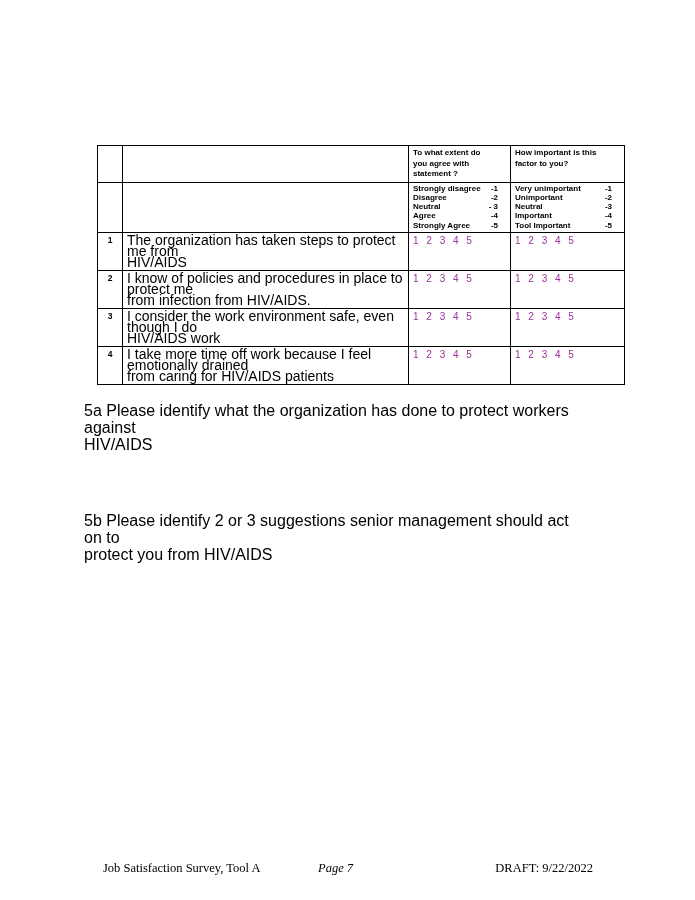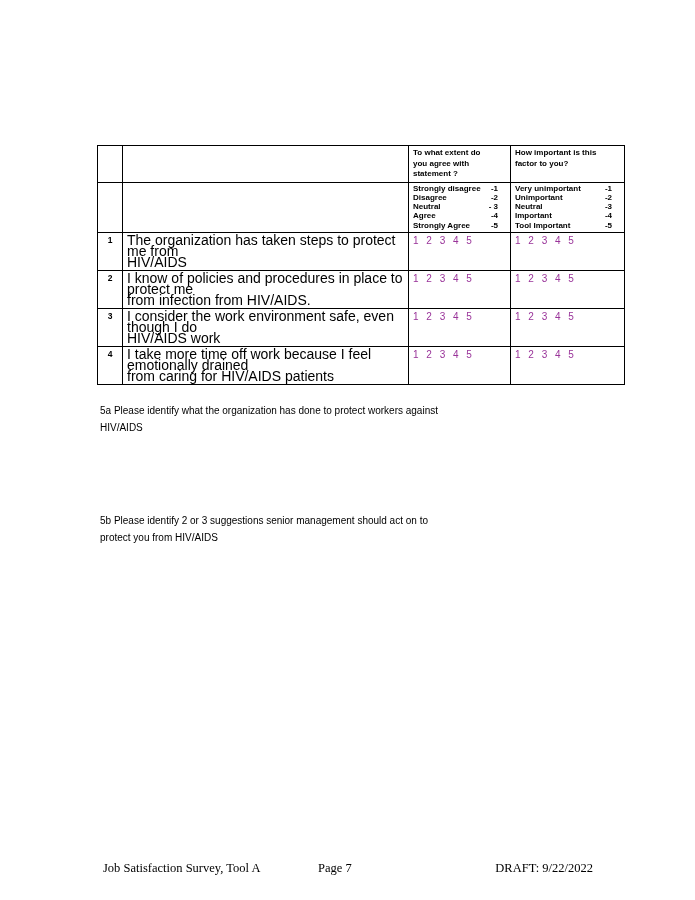--- a/index.html
+++ b/index.html
@@ -68,38 +68,38 @@
   }
   td.rating {
     vertical-align: middle;
     color: var(--rating-color, #993399);
     font-size: 10px;
     letter-spacing: 2.5px;
     padding-left: 7px;
   }
   .question {
     position: absolute;
-    left: 100px;
+    left: 84px;
     width: 495px;
-    font-size: 10px;
+    font-size: 16px;
     line-height: 17px;
     white-space: pre-line;
   }
   .q0 { top: 402px; }
   .q1 { top: 512px; }
   .q2 { top: 652px; }
   .footer-item {
     position: absolute;
     top: 861px;
     font-family: "Liberation Serif", serif;
     font-size: 12.5px;
     white-space: nowrap;
   }
   .f-left   { left: 103px; }
-  .f-center { left: 318px; }
+  .f-center { left: 318px; font-style: italic; }
   .f-right  { right: 102px; }
 </style>
 </head>
 <body>
 
 <div class="page">
 
 
   <table class="survey">
     <colgroup>

